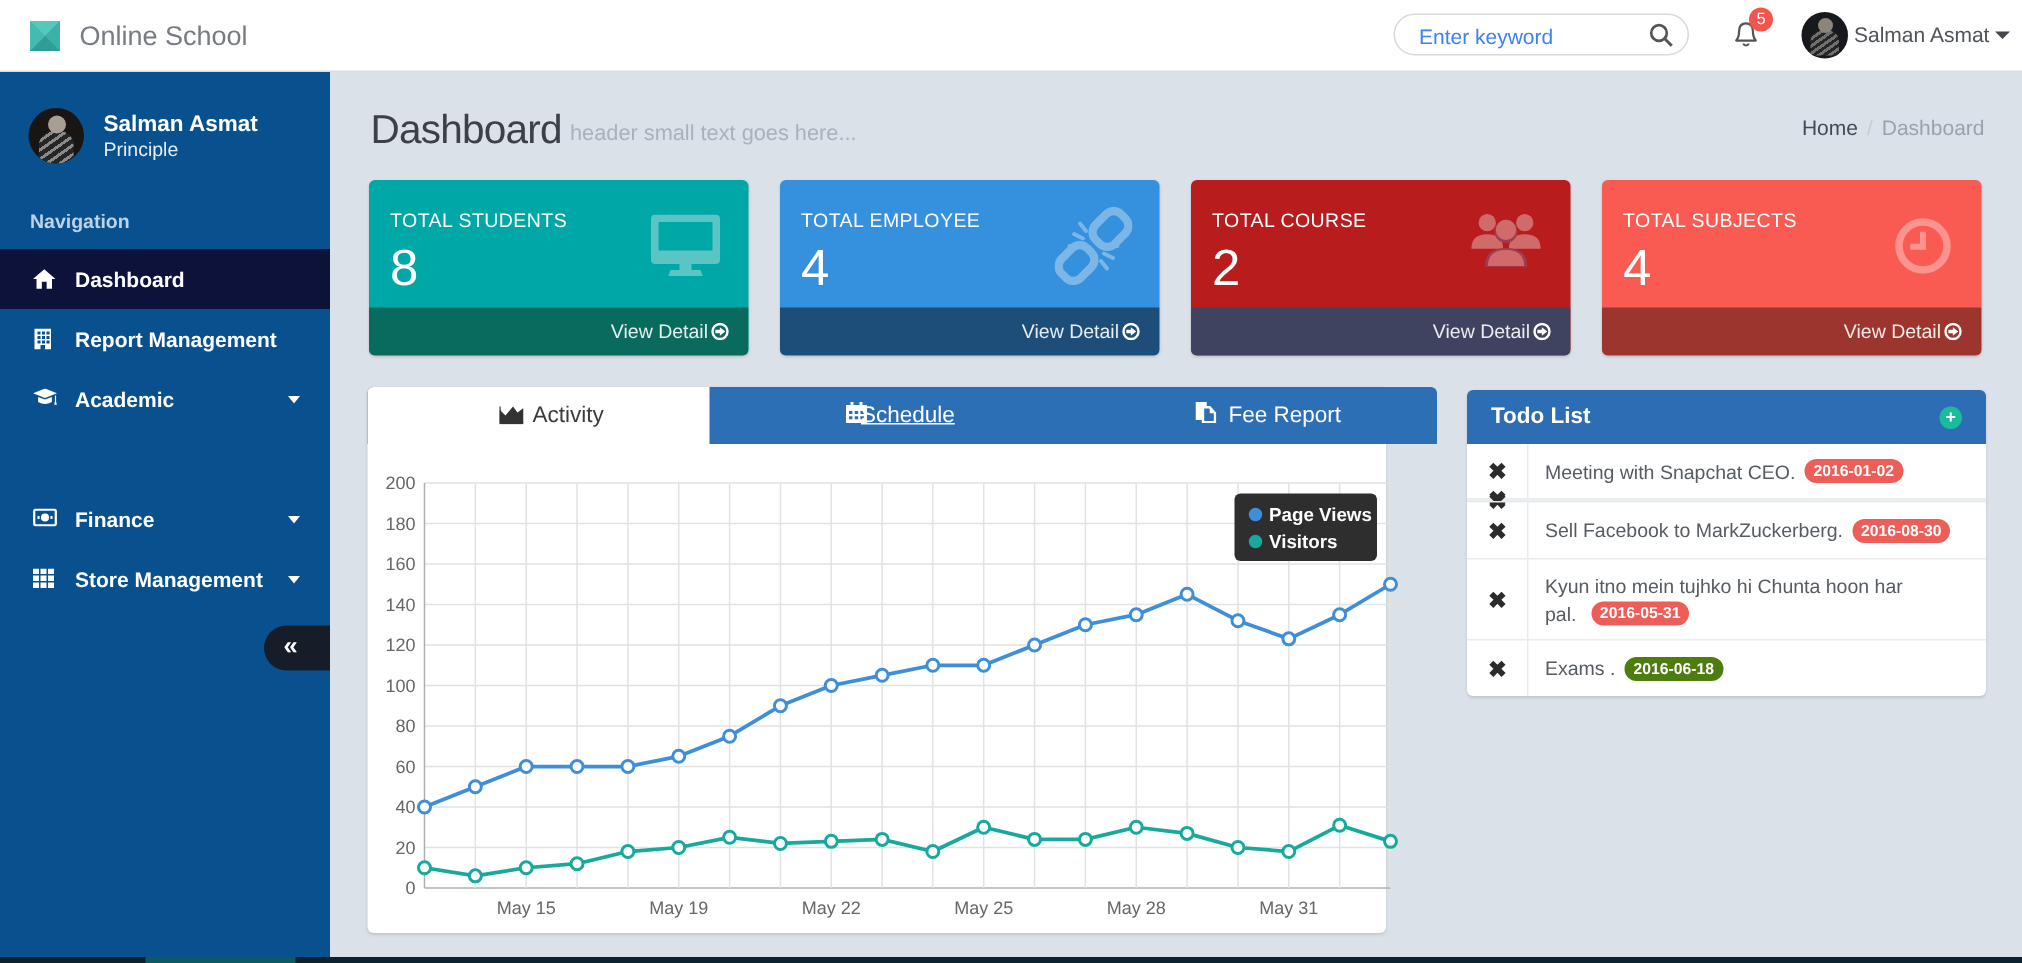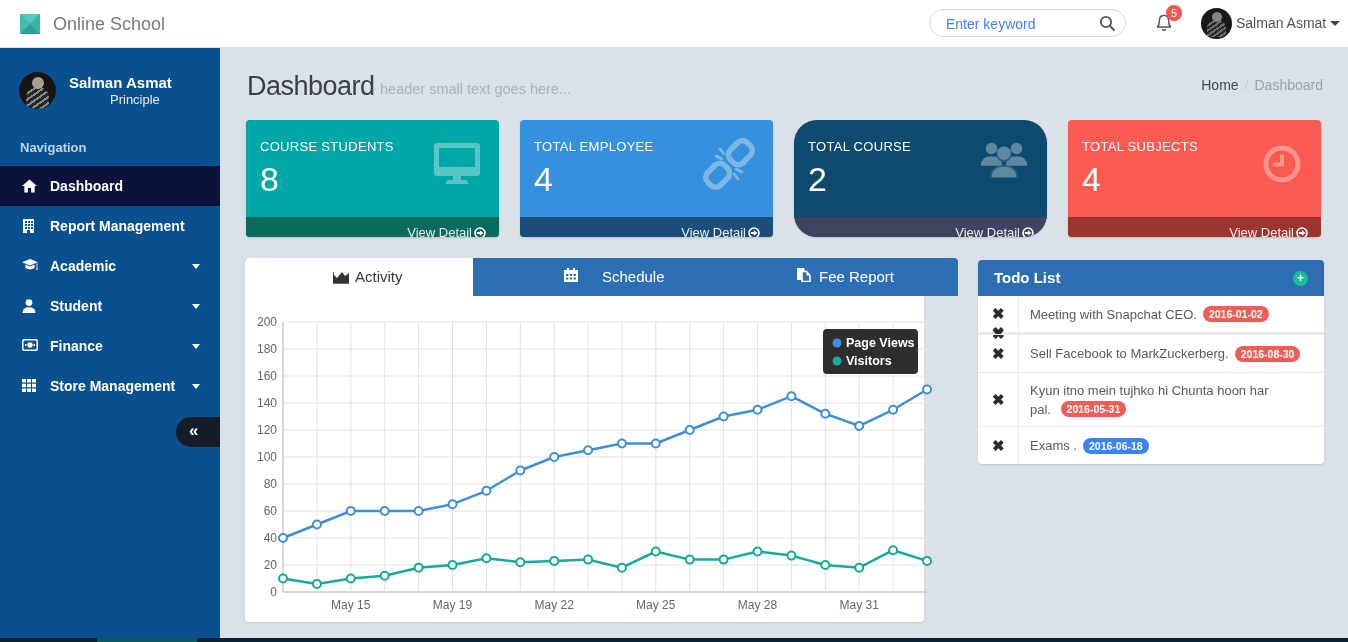--- a/index.html
+++ b/index.html
@@ -21,21 +21,21 @@
 #avatar-top .h1 { position:absolute; left:11px; top:4px; width:10px; height:10px; background:#8d857c; border-radius:50%; }
 #username { position:absolute; left:1236px; top:15px; font-size:14px; color:#4f5358; }
 #caret-top { position:absolute; left:1330px; top:21px; width:0; height:0; border-left:5px solid transparent; border-right:5px solid transparent; border-top:5px solid #44474c; }
 
 
 #sidebar { position:absolute; left:0; top:48px; width:220px; height:594px; background:#09508f; }
 #sb-avatar { position:absolute; left:19px; top:24px; width:37px; height:37px; border-radius:50%; background:#191513; overflow:hidden; }
 #sb-avatar .s1 { position:absolute; left:7px; top:15px; width:23px; height:22px; background:repeating-linear-gradient(145deg,#8a8a8a 0 2px,#262626 2px 5px); border-radius:45% 45% 0 0; }
 #sb-avatar .h1 { position:absolute; left:13px; top:5px; width:12px; height:12px; background:#a99e92; border-radius:50%; }
 #sb-name { position:absolute; left:69px; top:26px; font-size:15px; font-weight:bold; color:#fff; }
-#sb-role { position:absolute; left:69px; top:44px; font-size:13px; color:#e8eef5;margin-left:41px; }
+#sb-role { position:absolute; left:69px; top:44px; font-size:13px; color:#e8eef5; }
 #sb-navlabel { position:absolute; left:20px; top:92px; font-size:13px; font-weight:bold; color:#bdd3ea; }
 .sb-item { position:absolute; left:0; width:220px; height:40px; color:#fff; }
 .sb-item.active { background:#0c1239; }
 .sb-item .txt { position:absolute; left:50px; top:12px; font-size:14px; font-weight:bold; }
 .sb-item svg.ic { position:absolute; left:22px; top:13px; }
 .sb-caret { position:absolute; left:192px; top:18px; width:0; height:0; border-left:4px solid transparent; border-right:4px solid transparent; border-top:5px solid #fff; }
 #collapse { position:absolute; left:176px; top:369px; width:44px; height:30px; background:#171c29; border-radius:15px 0 0 15px; color:#fff; }
 #collapse span { position:absolute; left:13px; top:4px; font-size:17px; font-weight:bold; }
 
 
@@ -43,29 +43,29 @@
 #subtitle { position:absolute; left:380px; top:81px; font-size:14.5px; color:#a9b1ba; }
 #breadcrumb { position:absolute; right:25px; top:77px; font-size:14px; }
 #breadcrumb .home { color:#424a54; }
 #breadcrumb .sep { color:#c6ccd3; padding:0 6px; }
 #breadcrumb .cur { color:#9aa3ac; }
 
 
 .card { position:absolute; top:120px; width:253px; height:117px; border-radius:4px; overflow:hidden; box-shadow:0 1px 2px rgba(0,0,0,.15); color:#fff; }
 .card .label { position:absolute; left:14px; top:19px; font-size:13px; letter-spacing:.3px; }
 .card .num { position:absolute; left:14px; top:40px; font-size:34px; font-weight:normal; }
-.card .foot { position:absolute; left:0; bottom:0; width:100%; height:20px; font-size:13px; }
+.card .foot { position:absolute; left:0; bottom:0; width:100%; height:32px; font-size:13px; }
 .card .foot .vd { position:absolute; right:27px; top:8px; color:rgba(255,255,255,.9); }
 .card .foot svg { position:absolute; right:13px; top:10px; }
 .card .bigicon { position:absolute; right:18px; top:18px; opacity:.35; }
 #card1 { left:246px; background:#00a7a7; }
 #card1 .foot { background:#096a5e; }
 #card2 { left:520px; background:#3590dd; }
 #card2 .foot { background:#1d4e79; }
-#card3 { left:794px; background:#0c4a6e;border-radius:23px; }
+#card3 { left:794px; background:#b91c1c; }
 #card3 .foot { background:#3f4360; }
 #card4 { left:1068px; background:#f95a52; }
 #card4 .foot { background:#9d352f; }
 
 
 #chartpanel { position:absolute; left:245px; top:258px; width:679px; height:364px; background:#fff; border-radius:4px; box-shadow:0 1px 2px rgba(0,0,0,.12); }
 #tabs { position:absolute; left:0; top:0; width:713px; height:38px; background:#2d6fb5; border-radius:4px 4px 0 0; overflow:hidden; }
 .tab { position:absolute; top:0; height:38px; color:#fff; font-size:15px; }
 .tab .tl { position:absolute; top:10px; }
 #tab1 { left:0; width:228px; background:#fff; color:#3a3a3a; }
@@ -75,21 +75,21 @@
 
 #todo { position:absolute; left:978px; top:260px; width:346px; background:#fff; border-radius:4px; box-shadow:0 1px 2px rgba(0,0,0,.12); }
 #todo-head { position:relative; height:36px; background:#2d6db4; border-radius:4px 4px 0 0; }
 #todo-head .t { position:absolute; left:16px; top:9px; color:#fff; font-size:15px; font-weight:bold; }
 #todo-head .plus { position:absolute; right:16px; top:11px; width:15px; height:15px; border-radius:50%; background:#1abc9c; color:#fff; font-size:12px; text-align:center; line-height:14px; font-weight:bold; }
 .trow { position:relative; border-top:1px solid #e9ecef; }
 .trow.first { border-top:none; }
 .trow .x { position:absolute; left:14px; top:50%; margin-top:-9px; font-size:15px; color:#2b2b2b; font-weight:bold; }
 .trow .body { margin-left:40px; border-left:1px solid #e9ecef; padding:9px 10px 9px 11px; font-size:13px; color:#555b61; line-height:19px; }
 .badge { display:inline-block; background:#ed5e59; color:#fff; font-size:10.5px; font-weight:bold; line-height:12px; border-radius:8px; padding:2px 6px; margin-left:6px; vertical-align:middle; position:relative; top:-1px; }
-.badge.teal { background:#3b82f6; }
+.badge.teal { background:#4d7c0f; }
 
 
 #footstrip { position:absolute; left:0; top:638px; width:1348px; height:4px; background:#0d2230; }
 #footstrip .teal { position:absolute; left:97px; top:0; width:100px; height:4px; background:#0d5a66; }
 </style>
 </head>
 <body>
 <div id="page">
 
   <div id="sidebar">
@@ -112,28 +112,20 @@
         </svg>
       <span class="txt">Report Management</span>
     </div>
     <div class="sb-item" style="top:198px;">
       <svg class="ic" width="16" height="13" viewBox="0 0 16 13">
           <path d="M8 0 L16 3.2 L8 6.4 L0 3.2 Z" fill="#fff"></path>
           <path d="M3.4 5.6 L3.4 9 Q8 11.8 12.6 9 L12.6 5.6 L8 7.4 Z" fill="#fff"></path>
           <path d="M14.6 4.6 l0.8 0 l0 4.2 l0.5 2 l-1.8 0 l0.5 -2 Z" fill="#fff"></path>
         </svg>
       <span class="txt">Academic</span>
-      <span class="sb-caret"></span>
-    </div>
-    <div class="sb-item" style="top:238px;">
-      <svg class="ic" width="14" height="14" viewBox="0 0 14 14">
-          <circle cx="7" cy="3.6" r="3.4" fill="#fff"></circle>
-          <path d="M0.5 14 Q0.5 8.2 7 8.2 Q13.5 8.2 13.5 14 Z" fill="#fff"></path>
-        </svg>
-      <span class="txt">Student</span>
       <span class="sb-caret"></span>
     </div>
     <div class="sb-item" style="top:278px;text-align:right;">
       <svg class="ic" width="16" height="12" viewBox="0 0 16 12">
           <rect x="0.8" y="0.8" width="14.4" height="10.4" rx="1.2" fill="none" stroke="#fff" stroke-width="1.5"></rect>
           <circle cx="8" cy="6" r="2.7" fill="#fff"></circle>
           <rect x="3" y="5" width="1.4" height="2" fill="#fff"></rect>
           <rect x="11.6" y="5" width="1.4" height="2" fill="#fff"></rect>
         </svg>
       <span class="txt">Finance</span>
@@ -180,21 +172,21 @@
       </div>
     <div id="username">Salman Asmat</div>
     <div id="caret-top"></div>
   </div>
 
   <div id="title">Dashboard</div>
   <div id="subtitle">header small text goes here...</div>
   <div id="breadcrumb"><span class="home">Home</span><span class="sep">/</span><span class="cur">Dashboard</span></div>
 
   <div class="card" id="card1">
-    <div class="label">COURSE STUDENTS</div>
+    <div class="label">TOTAL STUDENTS</div>
     <div class="num">8</div>
     <svg class="bigicon" style="right:19px; top:23px;" width="46" height="41" viewBox="0 0 46 41">
         <path fill-rule="evenodd" d="M3 0 h40 q3 0 3 3 v27 q0 3 -3 3 h-40 q-3 0 -3 -3 v-27 q0 -3 3 -3 Z M5 5 h36 v19 h-36 Z" fill="#fff"></path>
         <rect x="19" y="33" width="8" height="4" fill="#fff"></rect>
         <path d="M13 37 h20 l1.5 4 h-23 Z" fill="#fff"></path>
       </svg>
     <div class="foot">
         <span class="vd">View Detail</span>
       <svg width="12" height="12" viewBox="0 0 12 12">
           <circle cx="6" cy="6" r="5" fill="none" stroke="#fff" stroke-width="1.6"></circle>
@@ -278,21 +270,21 @@
               <path d="M0 2 h14 v12 h-14 Z M3 0 h2 v3 h-2 Z M9 0 h2 v3 h-2 Z" fill="#fff"></path>
               <g fill="#2d6fb5">
                 <rect x="2" y="6" width="2.3" height="2"></rect>
                 <rect x="5.8" y="6" width="2.3" height="2"></rect>
                 <rect x="9.6" y="6" width="2.3" height="2"></rect>
                 <rect x="2" y="9.5" width="2.3" height="2"></rect>
                 <rect x="5.8" y="9.5" width="2.3" height="2"></rect>
                 <rect x="9.6" y="9.5" width="2.3" height="2"></rect>
               </g>
             </svg></span>
-        <span class="tl" style="left:129px;">Schedule</span>
+        <span class="tl" style="left:101px;text-decoration:underline;">Schedule</span>
       </div>
       <div class="tab" id="tab3">
         <span class="tl" style="left:82px;"><svg width="14" height="14" viewBox="0 0 14 14">
               <rect x="0" y="0" width="7.5" height="12" fill="#fff"></rect>
               <path d="M5 3.5 h4.5 l3.5 4 v6 h-8 Z" fill="#2d6fb5" stroke="#fff" stroke-width="1.6"></path>
               <path d="M9.5 3.5 l3.5 4 h-3.5 Z" fill="#fff"></path>
             </svg></span>
         <span class="tl" style="left:104px;">Fee Report</span>
       </div>
     </div>

